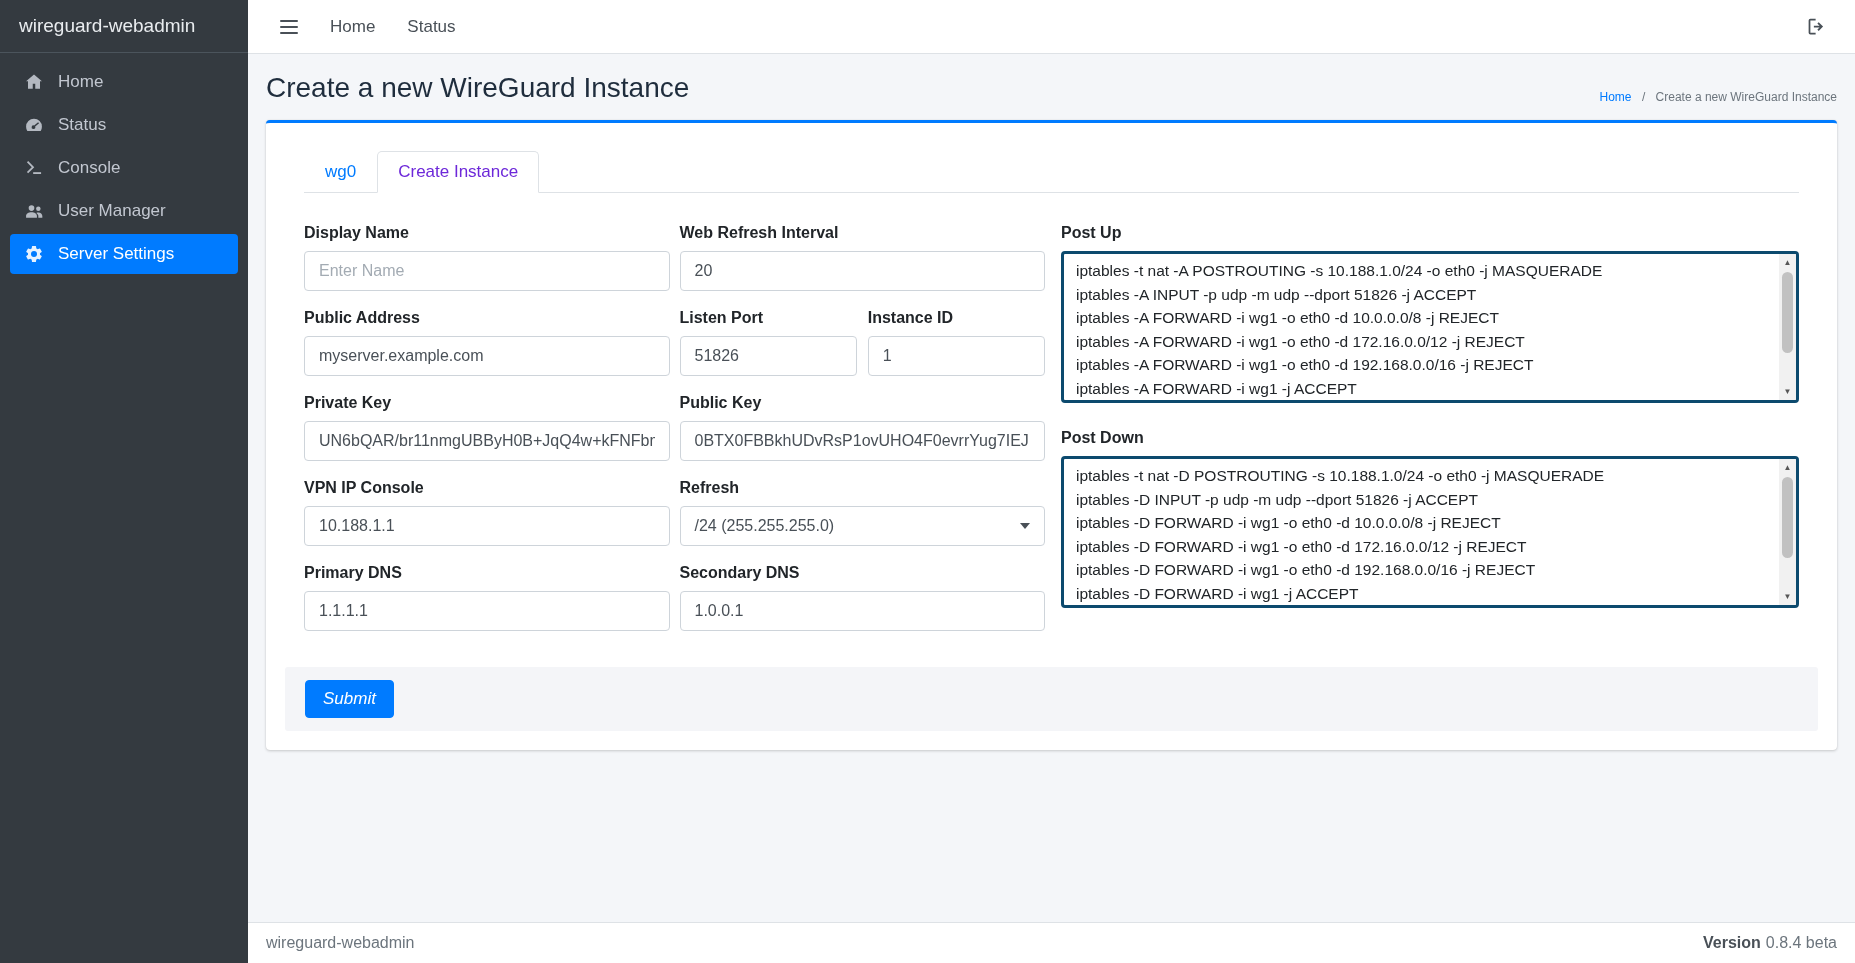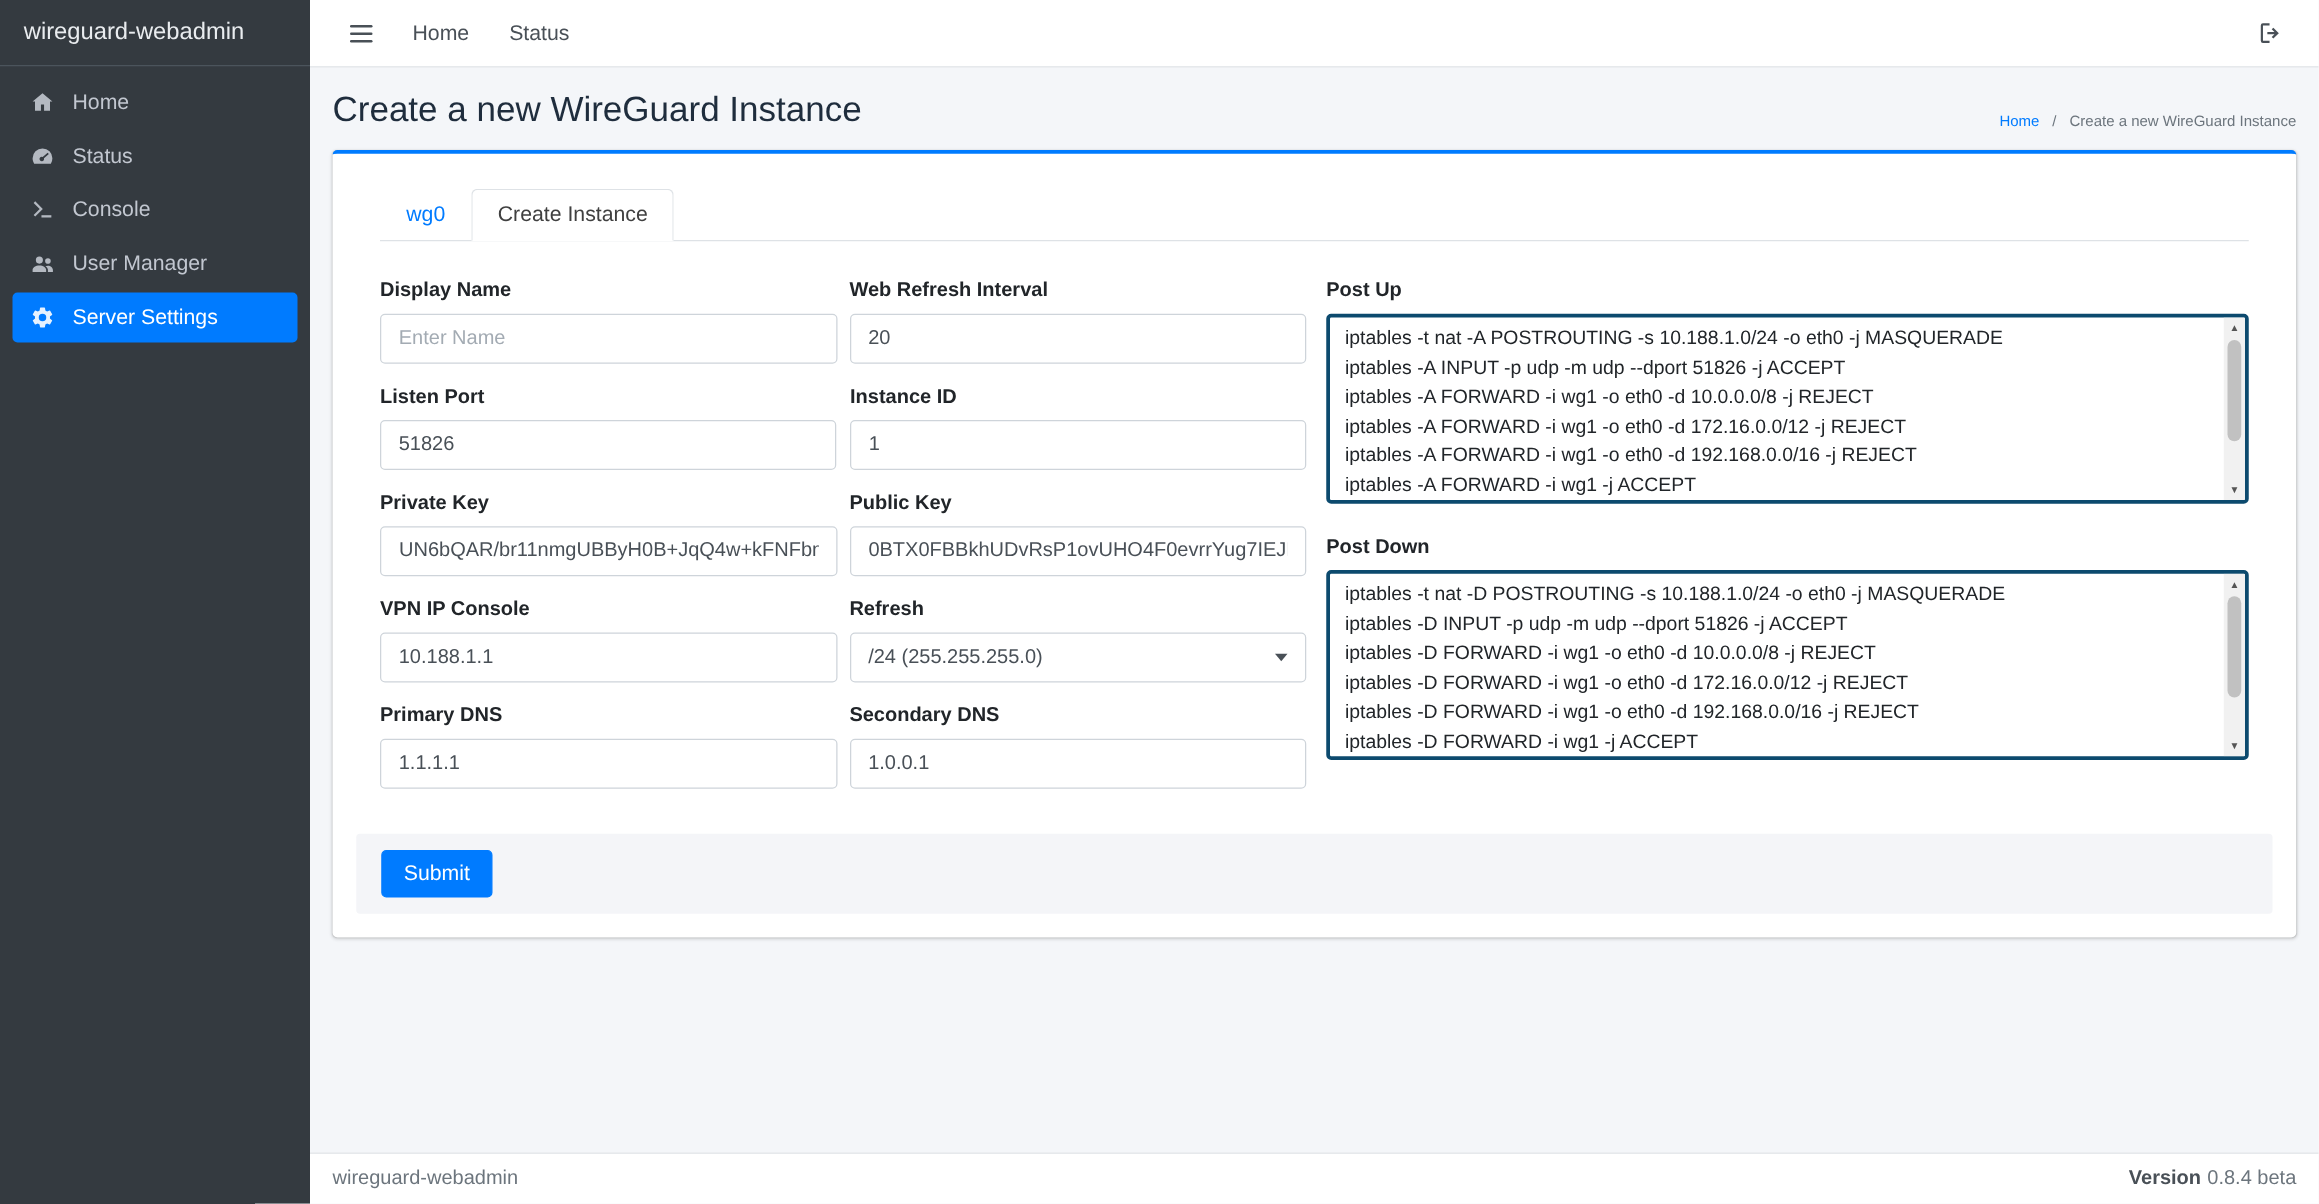--- a/index.html
+++ b/index.html
@@ -34,21 +34,21 @@
   .breadcrumb { font-size:12px; color:#6c757d; white-space:nowrap; }
   .breadcrumb a { color:#007bff; text-decoration:none; cursor:pointer; }
   .breadcrumb .sep { margin:0 7px; color:#6c757d; }
   
   .card { background:#fff; margin:0 18px; border-top:3px solid #007bff; border-radius:4px;
           box-shadow:0 0 1px rgba(0,0,0,.12), 0 1px 3px rgba(0,0,0,.18); padding-bottom:19px; }
   .card-body { padding:28px 38px 0 38px; }
   .tabs { display:flex; border-bottom:1px solid #dee2e6; }
   .tab { padding:10px 20px; font-size:17px; cursor:pointer; border:1px solid transparent; border-radius:5px 5px 0 0; margin-bottom:-1px; }
   .tab.link { color:#007bff; }
-  .tab.active { background:#fff; border-color:#dee2e6 #dee2e6 #fff #dee2e6; color:#404040; }
+  .tab.active { background:#fff; border-color:#dee2e6 #dee2e6 #fff #dee2e6; color:#6d28d9; }
   
   .form-area { display:flex; gap:16px; padding-top:31px; }
   .form-left { width:741px; flex-shrink:0; }
   .frow { display:flex; gap:10px; margin-bottom:18px; }
   .frow > * { flex:1; min-width:0; }
   .pair { display:flex; gap:11px; }
   .pair > * { flex:1; min-width:0; }
   .fg label { display:block; font-weight:700; font-size:16px; color:#212529; margin-bottom:9px; }
   .inp {
     width:100%; height:40px; border:1px solid #ced4da; border-radius:4px; background:#fff;
@@ -62,21 +62,21 @@
   .fg-ta { margin-bottom:26px; }
   .tarea { height:152px; border:3px solid #0c4a6e; border-radius:4px; background:#fff; display:flex; overflow:hidden; }
   .tarea-text { flex:1; padding:5px 12px 0 12px; font-size:15.5px; line-height:23.5px; color:#212529; white-space:pre; overflow:hidden; }
   .vscroll { width:17px; background:#f1f1f1; display:flex; flex-direction:column; flex-shrink:0; }
   .varrow { height:17px; display:flex; align-items:center; justify-content:center; font-size:8px; color:#555; cursor:pointer; flex-shrink:0; }
   .vtrack { flex:1; position:relative; }
   .vthumb { position:absolute; top:1px; left:3px; right:3px; height:72%; background:#c1c1c1; border-radius:6px; }
   
   .submit-strip { margin:18px 19px 0 19px; background:#f4f5f8; border-radius:3px; padding:13px 20px; }
   .btn-primary { background:#007bff; color:#fff; border:1px solid #007bff; border-radius:4px; height:38px;
-    padding:0 17px; font-size:17px; font-family:"Liberation Sans", sans-serif; cursor:pointer; }
+    padding:0 17px; font-size:17px; font-family:"Liberation Sans", sans-serif; cursor:pointer;font-style:italic; }
   
   .page-footer { height:41px; background:#fff; border-top:1px solid #dee2e6; display:flex; align-items:center;
     justify-content:space-between; padding:0 18px; font-size:16px; color:#6c757d; flex-shrink:0; }
   .page-footer .version b { color:#495057; font-weight:700; margin-right:5px;margin-left:30px; }
 </style>
 </head>
 <body>
 
 <aside class="sidebar">
   <div class="brand">
@@ -176,20 +176,24 @@
                 <label>Display Name</label>
                 <input class="inp" placeholder="Enter Name" style="">
               </div>
               <div class="fg">
                 <label>Web Refresh Interval</label>
                 <input class="inp" value="20" style="">
               </div>
             </div>
 
             <div class="frow">
+              <div class="fg">
+                <label>Public Address</label>
+                <input class="inp" value="myserver.example.com" style="">
+              </div>
               <div class="pair">
                 <div class="fg">
                   <label>Listen Port</label>
                   <input class="inp" value="51826" style="">
                 </div>
                 <div class="fg">
                   <label>Instance ID</label>
                   <input class="inp" value="1" style="">
                 </div>
               </div>

